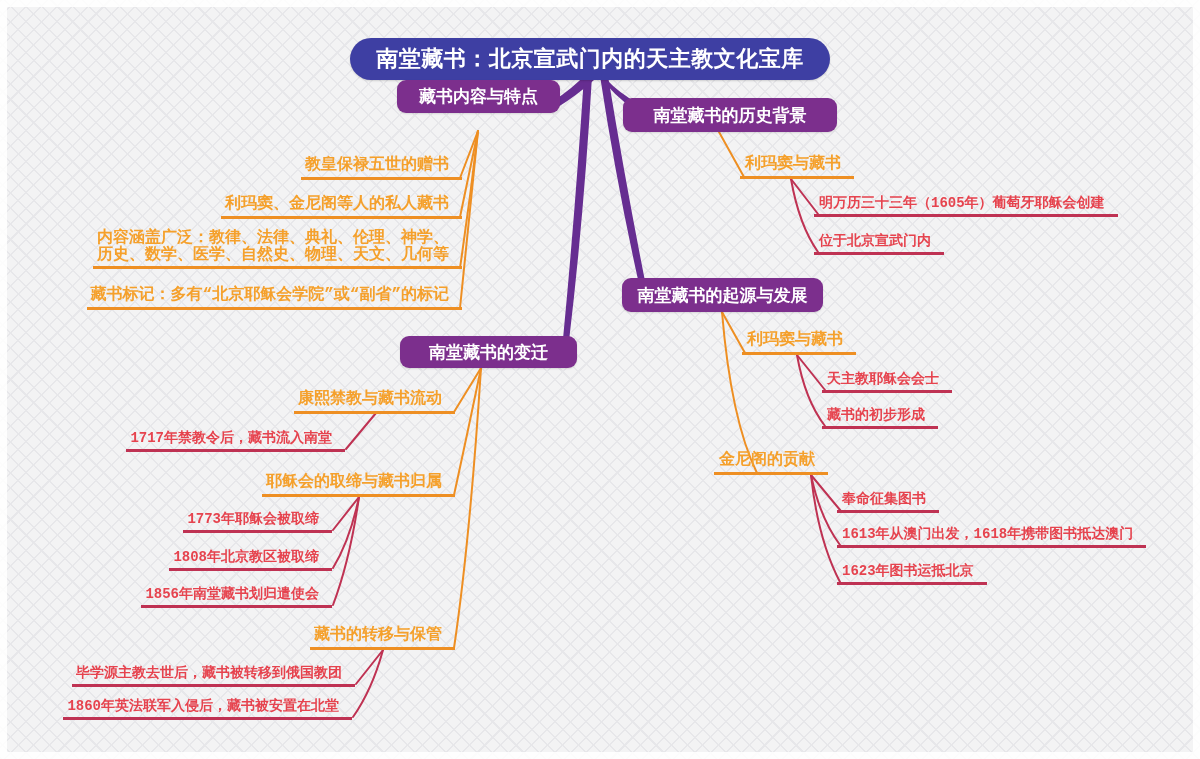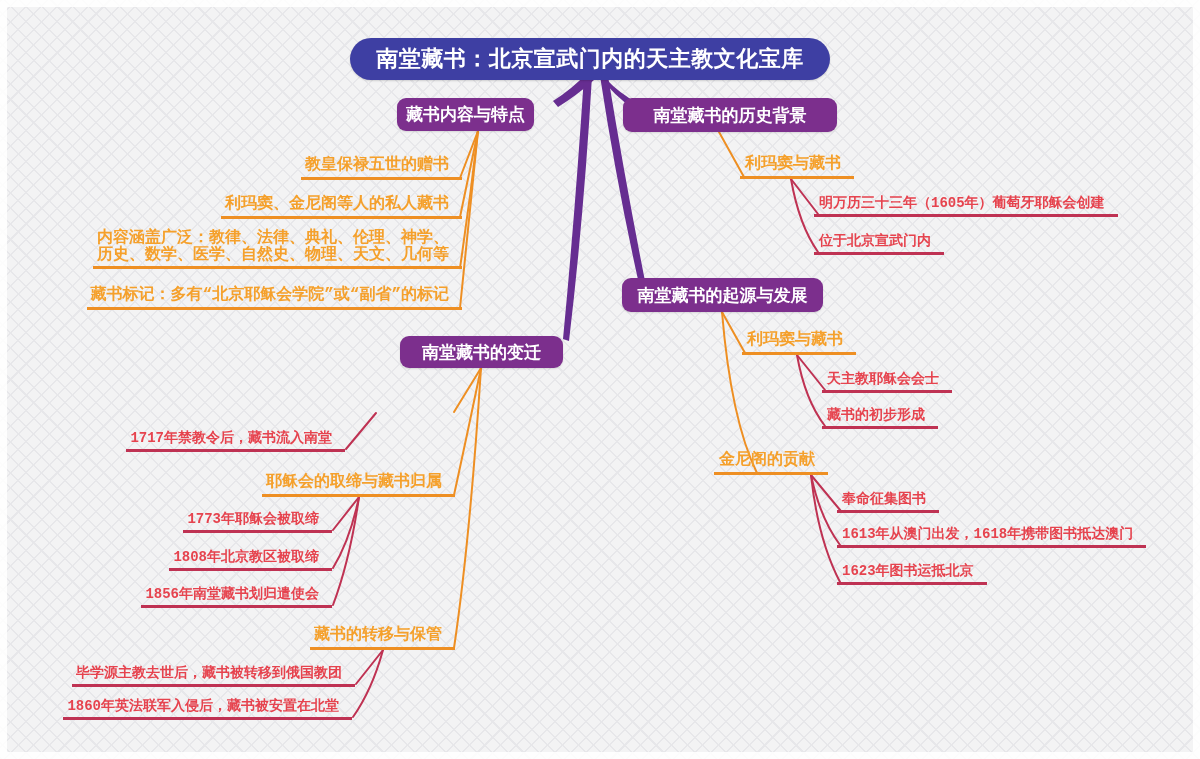--- a/index.html
+++ b/index.html
@@ -80,43 +80,44 @@
     <path class="ln-c" d="M 376,413 L 346,449"></path>
     <path class="ln-c" d="M 359,497 L 333,530"></path>
     <path class="ln-c" d="M 359,497 Q 350,540 333,568"></path>
     <path class="ln-c" d="M 359,497 Q 350,560 333,605"></path>
     <path class="ln-c" d="M 383,650 L 356,684"></path>
     <path class="ln-c" d="M 383,650 Q 372,690 353,717"></path>
   </svg>
 
   <div class="node root-node" style="left:350px;top:38px;width:480px;height:42px">南堂藏书：北京宣武门内的天主教文化宝库</div>
 
-  <div class="node box" style="left:397px;top:98px;width:137px;height:33px">藏书内容与特点</div>
+  <div class="node box" style="left:397px;top:80px;width:163px;height:33px">藏书内容与特点</div>
   <div class="node box" style="left:623px;top:98px;width:214px;height:34px">南堂藏书的历史背景</div>
   <div class="node box" style="left:622px;top:278px;width:201px;height:34px">南堂藏书的起源与发展</div>
-  <div class="node box" style="left:400px;top:336px;width:163px;height:32px">南堂藏书的变迁</div>
+  <div class="node box" style="left:400px;top:336px;width:177px;height:32px">南堂藏书的变迁</div>
 
   <div class="node t2 side-l" style="right:738px;top:155px">教皇保禄五世的赠书</div>
   <div class="node t2 side-l" style="right:738px;top:194px">利玛窦、金尼阁等人的私人藏书</div>
   <div class="node t2 side-l multiline" style="right:738px;top:230px">内容涵盖广泛：教律、法律、典礼、伦理、神学、
 历史、数学、医学、自然史、物理、天文、几何等</div>
   <div class="node t2 side-l" style="right:738px;top:285px">藏书标记：多有“北京耶稣会学院”或“副省”的标记</div>
 
   <div class="node t2 side-r" style="left:740px;top:154px">利玛窦与藏书</div>
   <div class="node t3 side-r" style="left:814px;top:194px">明万历三十三年（1605年）葡萄牙耶稣会创建</div>
   <div class="node t3 side-r" style="left:814px;top:232px">位于北京宣武门内</div>
 
   <div class="node t2 side-r" style="left:742px;top:330px">利玛窦与藏书</div>
   <div class="node t3 side-r" style="left:822px;top:370px">天主教耶稣会会士</div>
   <div class="node t3 side-r" style="left:822px;top:406px">藏书的初步形成</div>
   <div class="node t2 side-r" style="left:714px;top:450px">金尼阁的贡献</div>
   <div class="node t3 side-r" style="left:837px;top:490px">奉命征集图书</div>
   <div class="node t3 side-r" style="left:837px;top:525px">1613年从澳门出发，1618年携带图书抵达澳门</div>
   <div class="node t3 side-r" style="left:837px;top:562px">1623年图书运抵北京</div>
 
+  <div class="node t2 side-l" style="right:745px;top:389px">康熙禁教与藏书流动</div>
   <div class="node t3 side-l" style="right:855px;top:429px">1717年禁教令后，藏书流入南堂</div>
   <div class="node t2 side-l" style="right:745px;top:472px">耶稣会的取缔与藏书归属</div>
   <div class="node t3 side-l" style="right:868px;top:510px">1773年耶稣会被取缔</div>
   <div class="node t3 side-l" style="right:868px;top:548px">1808年北京教区被取缔</div>
   <div class="node t3 side-l" style="right:868px;top:585px">1856年南堂藏书划归遣使会</div>
   <div class="node t2 side-l" style="right:745px;top:625px">藏书的转移与保管</div>
   <div class="node t3 side-l" style="right:845px;top:664px">毕学源主教去世后，藏书被转移到俄国教团</div>
   <div class="node t3 side-l" style="right:848px;top:697px">1860年英法联军入侵后，藏书被安置在北堂</div>
 
   <div class="frame"></div>

